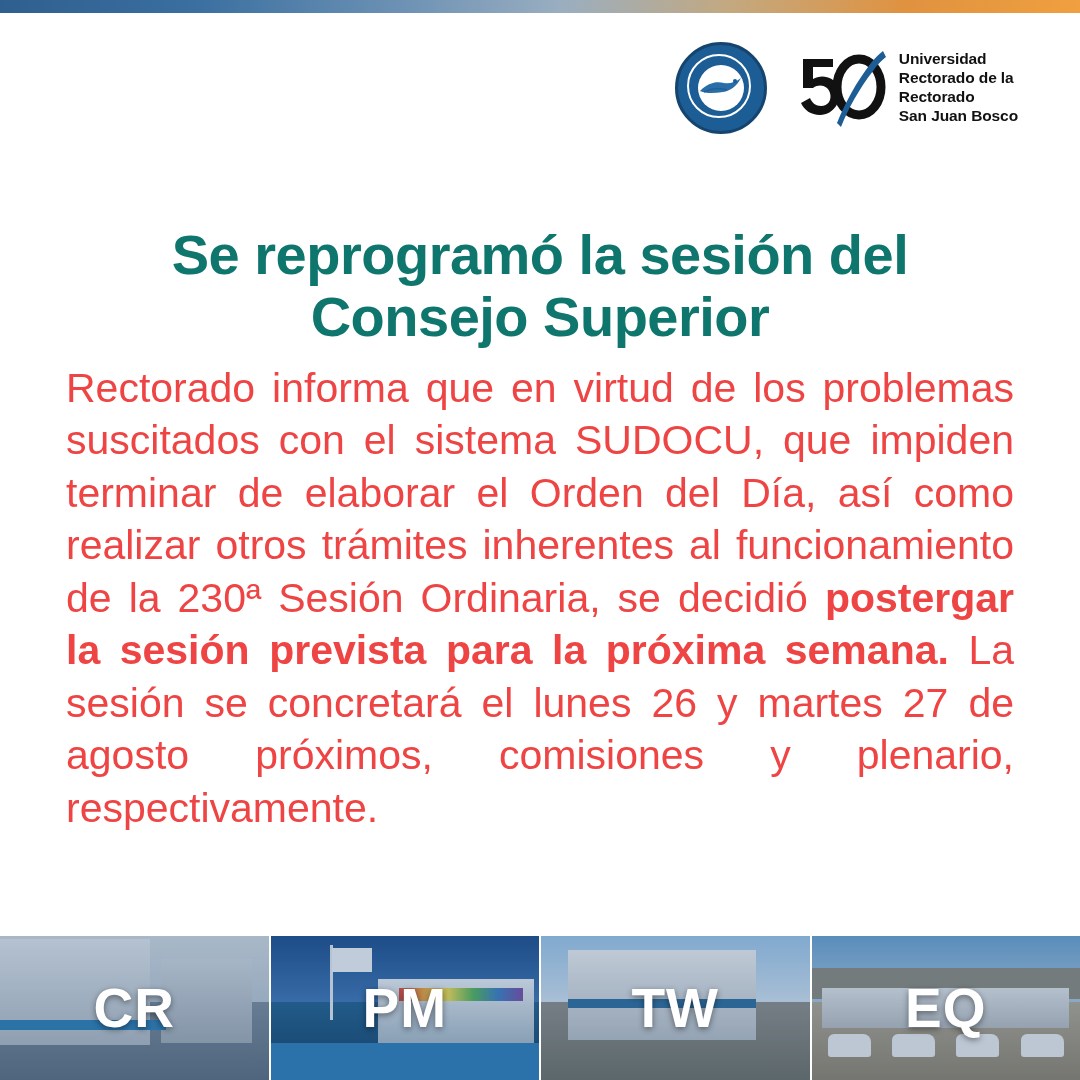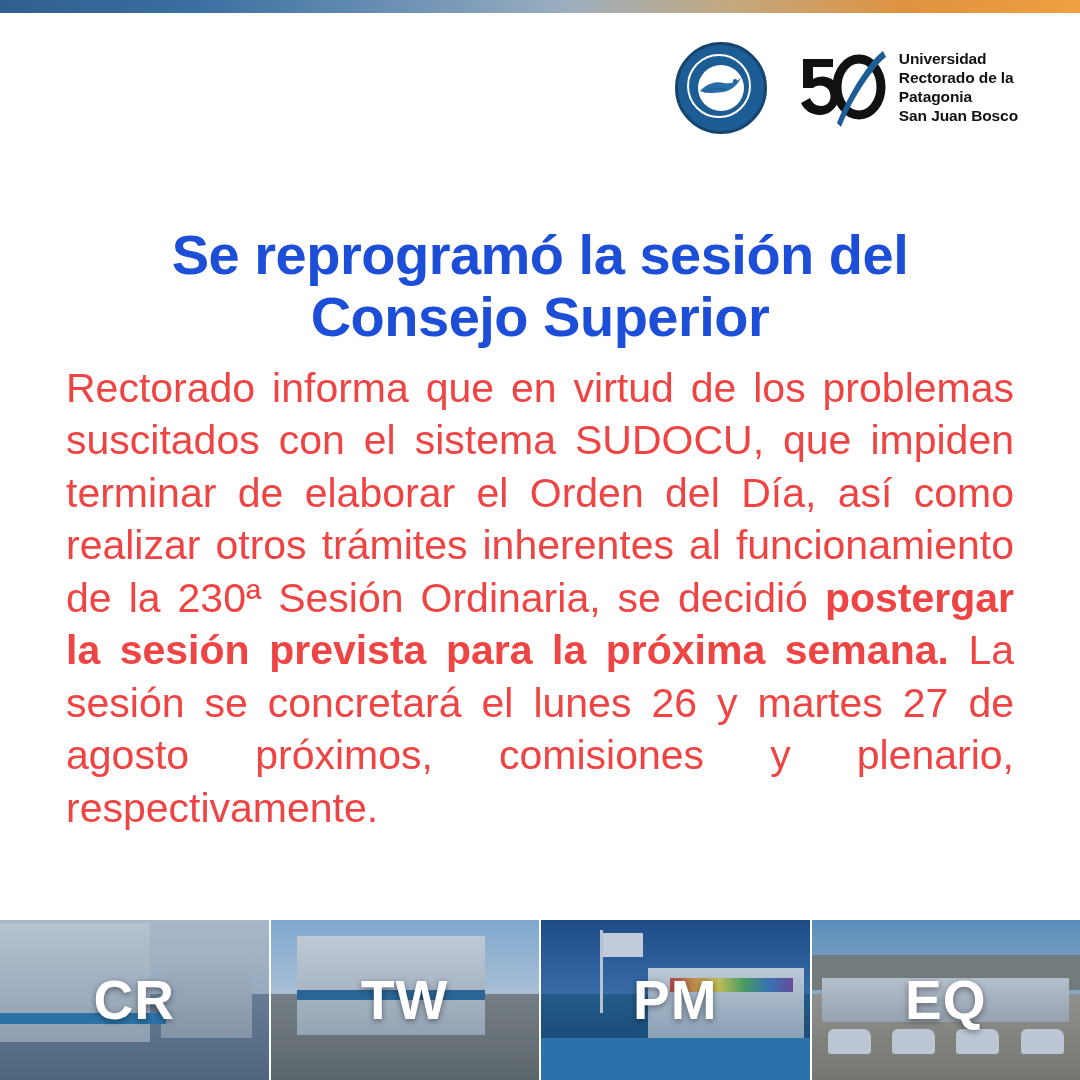--- a/index.html
+++ b/index.html
@@ -75,21 +75,21 @@
     font-weight: 700;
     letter-spacing: -0.1px;
   }
   
   .title {
     position: absolute;
     top: 186px;
     left: 60px;
     width: 960px;
     text-align: center;
-    color: #1d4ed8;
+    color: #0f766e;
     font-weight: 700;
     font-size: 56px;
     line-height: 1.12;
     letter-spacing: -0.5px;
   }
   
   .body-text {
     position: absolute;
     top: 362px;
     left: 66px;
@@ -101,21 +101,21 @@
     text-justify: inter-word;
     font-weight: 400;
   }
   .body-text b { font-weight: 700; }
   
   .photo-strip {
     position: absolute;
     left: 0;
     bottom: 0;
     width: 1080px;
-    height: 160px;
+    height: 144px;
     display: flex;
   }
   .photo {
     position: relative;
     flex: 1 1 25%;
     overflow: hidden;
     border-right: 2px solid #ffffff;
   }
   .photo:last-child { border-right: none; }
   .photo .sky {
@@ -244,21 +244,21 @@
       <div class="fifty">
         <svg width="96" height="86" viewBox="0 0 96 86" aria-hidden="true">
           <path d="M10 14 L40 14 L40 22 L20 22 L20 34 C28 29 41 31 45 42 C50 55 41 70 27 70 C18 70 11 65 8 58 L17 53 C19 58 23 61 28 61 C35 61 39 55 37 48 C35 41 27 38 20 43 L10 43 Z" fill="#111111"></path>
           <ellipse cx="66" cy="42" rx="22" ry="28" fill="none" stroke="#111111" stroke-width="9"></ellipse>
           <path d="M44 78 C52 58 64 36 78 18 C82 13 86 9 90 6 L93 12 C88 16 84 20 80 26 C66 44 55 64 48 82 Z" fill="#1d5d96"></path>
         </svg>
       </div>
       <div class="uni-text">
         <div>Universidad</div>
         <div>Rectorado de la</div>
-        <div>Patagonia</div>
+        <div>Rectorado</div>
         <div>San Juan Bosco</div>
       </div>
     </div>
 
   </div>
 
   <h1 class="title">Se reprogramó la sesión del Consejo Superior</h1>
 
   <div class="body-text">
     <span>Rectorado informa que en virtud de los problemas suscitados con el sistema SUDOCU, que impiden terminar de elaborar el Orden del Día, así como realizar otros trámites inherentes al funcionamiento de la 230ª Sesión Ordinaria,  se decidió </span><b>postergar la sesión prevista para la próxima semana.</b><span> La sesión se concretará el lunes 26 y martes 27 de agosto próximos, comisiones y plenario, respectivamente.</span>
@@ -267,41 +267,41 @@
   <div class="photo-strip">
 
     <div class="photo p1">
       <div class="sky"></div>
       <div class="ground"></div>
       <div class="bld"></div>
       <div class="bld2"></div>
       <div class="trim"></div>
       <div class="tint"></div>
       <div class="code">CR</div>
-    </div>
-
-    <div class="photo p2">
-      <div class="sky"></div>
-      <div class="ground"></div>
-      <div class="bld"></div>
-      <div class="band"></div>
-      <div class="tint"></div>
-      <div class="code">TW</div>
     </div>
 
     <div class="photo p3">
       <div class="sky"></div>
       <div class="ground"></div>
       <div class="bld"></div>
       <div class="rainbow"></div>
       <div class="pole"></div>
       <div class="flag"></div>
       <div class="base"></div>
       <div class="tint"></div>
       <div class="code">PM</div>
+    </div>
+
+    <div class="photo p2">
+      <div class="sky"></div>
+      <div class="ground"></div>
+      <div class="bld"></div>
+      <div class="band"></div>
+      <div class="tint"></div>
+      <div class="code">TW</div>
     </div>
 
     <div class="photo p4">
       <div class="sky"></div>
       <div class="hill"></div>
       <div class="ground"></div>
       <div class="bld"></div>
       <div class="car" style="left:6%"></div>
       <div class="car" style="left:30%"></div>
       <div class="car" style="left:54%"></div>

